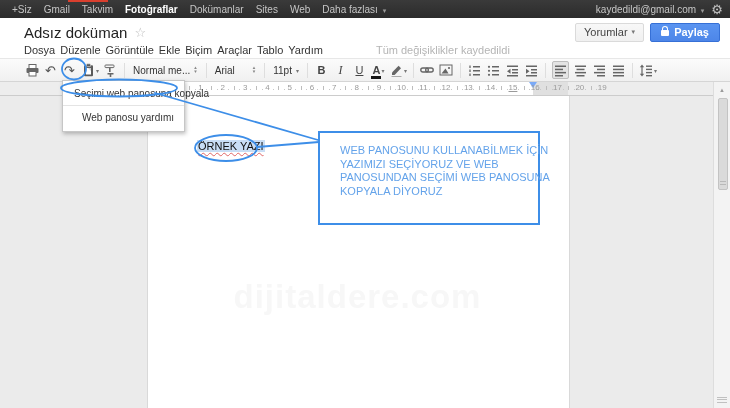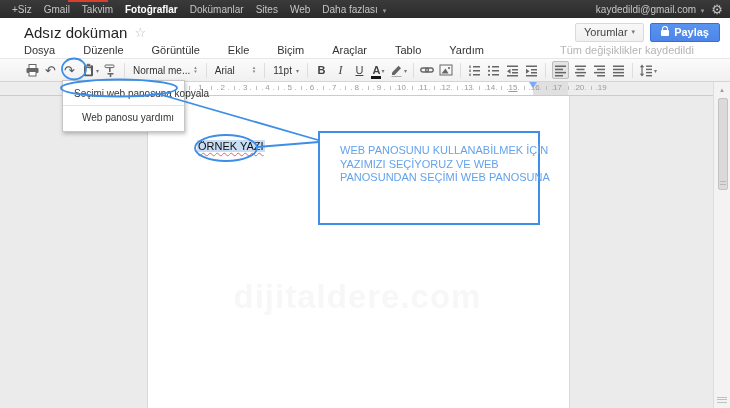--- a/index.html
+++ b/index.html
@@ -28,21 +28,21 @@
     display:flex;align-items:center;gap:4px;font-family:inherit;}
   .btn-comments .caret{font-size:7px;color:#777;}
   .btn-share{height:19px;padding:0 10px;font-size:11px;font-weight:bold;color:#fff;cursor:pointer;
     background:linear-gradient(#5a94f1,#4d86e8);border:1px solid #3670d6;border-radius:2px;
     display:flex;align-items:center;font-family:inherit;}
   .lock{position:relative;width:8px;height:6px;background:#fff;border-radius:1px;margin-right:5px;margin-top:2px;}
   .lock::before{content:"";position:absolute;top:-4px;left:1px;width:4px;height:4px;
     border:1.5px solid #fff;border-bottom:none;border-radius:3px 3px 0 0;}
 
   
-  .menu-row{position:absolute;top:44px;left:24px;right:10px;display:flex;gap:28px;
+  .menu-row{position:absolute;top:44px;left:24px;right:10px;display:flex;gap:5px;
             font-size:11px;color:#333;align-items:center;}
   .menu-item{cursor:pointer;}
   .save-status{color:#b5b5b5;margin-left:48px;}
 
   
   .toolbar{position:absolute;top:58px;left:0;right:0;height:22px;
     background:linear-gradient(#fbfbfb,#f0f0f0);border-top:1px solid #e7e7e7;border-bottom:1px solid #d5d5d5;
     display:flex;align-items:center;padding-left:22px;color:#555;z-index:4;}
   .tbtn{display:flex;align-items:center;justify-content:center;min-width:15px;height:18px;
         margin:0 2px;cursor:pointer;}
@@ -411,20 +411,21 @@
     </div>
 
   <div class="canvas">
     <div class="page"></div>
     <div class="watermark">dijitaldere.com</div>
     <span class="selected-text">ÖRNEK YAZI</span>
     <div class="callout-box">
       <div class="callout-line">WEB PANOSUNU KULLANABİLMEK İÇİN</div>
       <div class="callout-line">YAZIMIZI SEÇİYORUZ VE WEB</div>
       <div class="callout-line">PANOSUNDAN SEÇİMİ WEB PANOSUNA</div>
+      <div class="callout-line">KOPYALA DİYORUZ</div>
     </div>
   </div>
 
   <div class="scrollbar">
     <span class="sb-up">▲</span>
     <span class="sb-thumb"></span>
     <span class="sb-grip"></span>
   </div>
 
   <div class="wc-menu">

